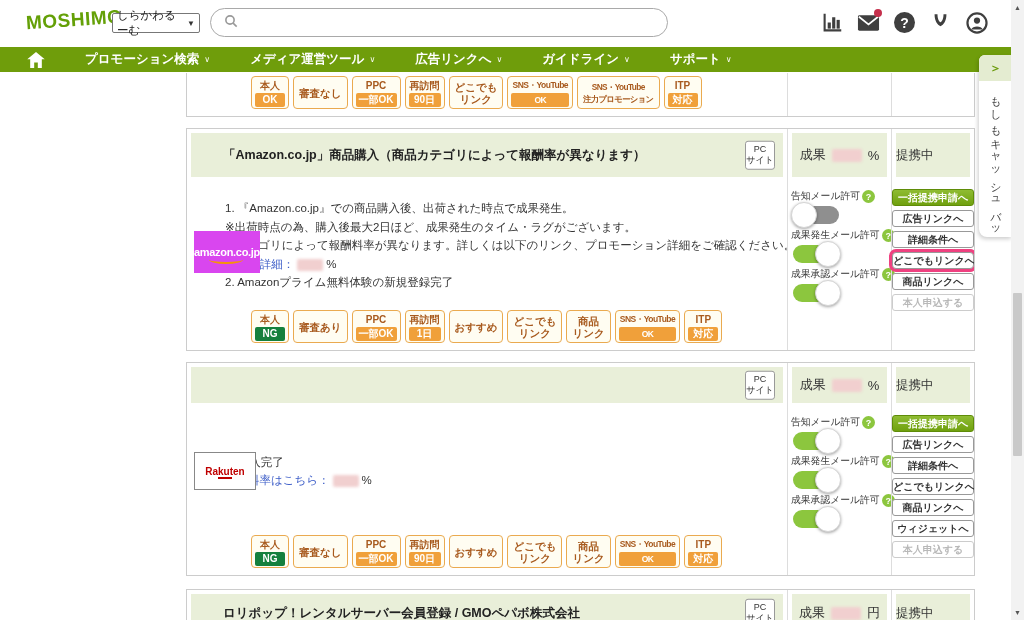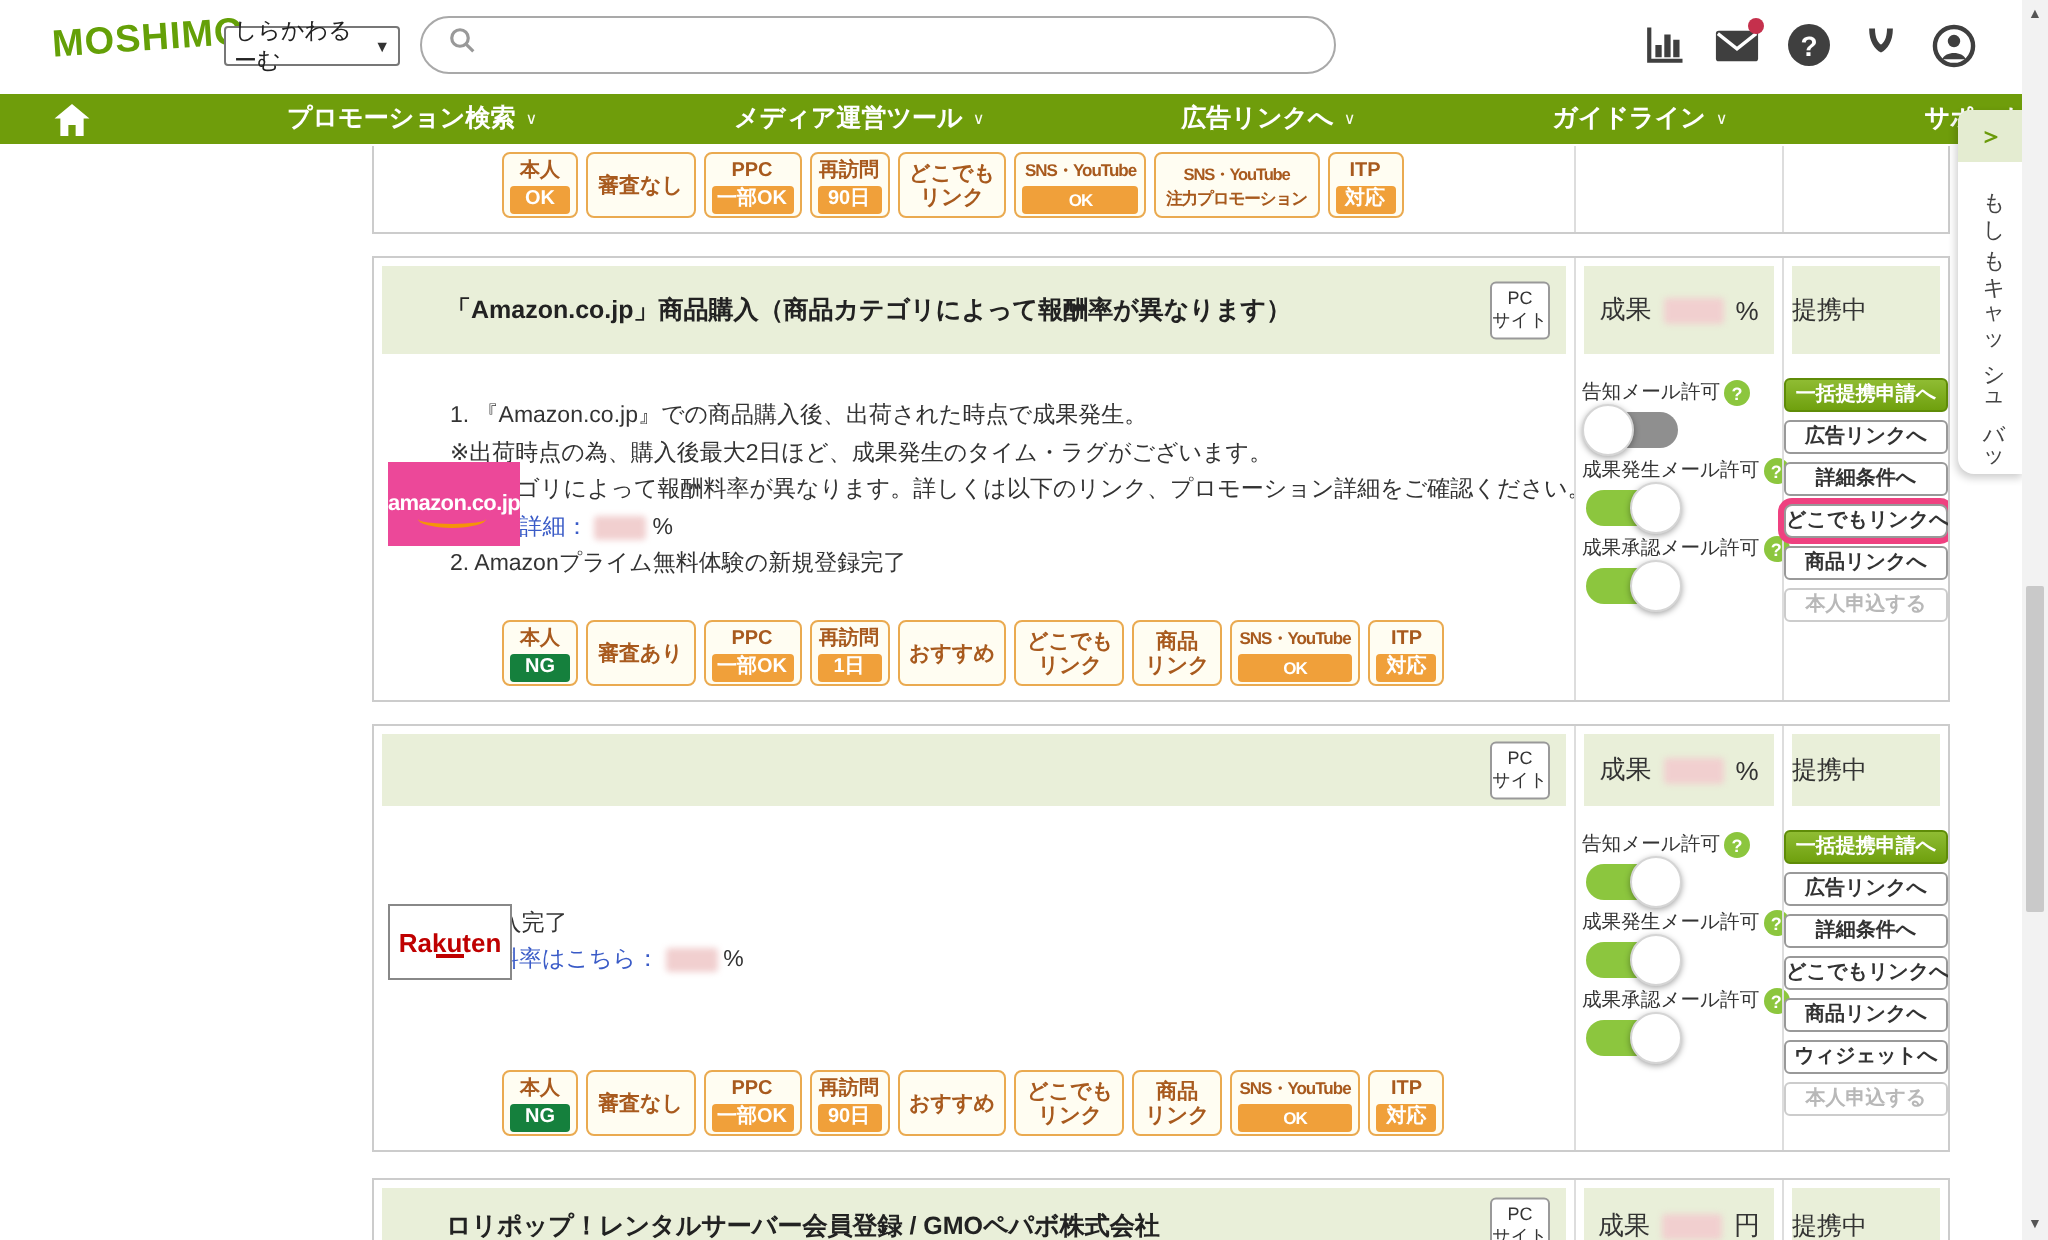--- a/index.html
+++ b/index.html
@@ -14,21 +14,21 @@
   .searchbox { position:absolute; left:210px; top:8px; width:458px; height:29px; border:1.5px solid #a9a9a9; border-radius:15px; background:#fff; display:flex; align-items:center; padding:0 12px; }
   .searchbox svg { flex:0 0 auto; }
   .searchbox input { border:none; outline:none; flex:1; margin-left:8px; font-size:13px; color:#333; font-family:inherit; background:transparent; }
   .searchbox input::placeholder { color:#9a9a9a; }
   .hicons { position:absolute; right:36px; top:11px; display:flex; gap:13px; align-items:center; }
   .hicon { position:relative; width:23px; height:23px; display:flex; align-items:center; justify-content:center; cursor:pointer; }
   .maildot { position:absolute; right:-2px; top:-2px; width:8px; height:8px; border-radius:50%; background:#c5304c; }
   .helpcircle { width:21px; height:21px; border-radius:50%; background:#3f3f3f; color:#fff; font-size:14px; font-weight:bold; display:flex; align-items:center; justify-content:center; }
 
   
-  .nav { position:absolute; left:0; top:47px; width:1024px; height:25px; background:#6f9d0b; display:flex; align-items:center; z-index:1;justify-content:space-between; }
+  .nav { position:absolute; left:0; top:47px; width:1024px; height:25px; background:#6f9d0b; display:flex; align-items:center; z-index:1; }
   .homeicon { margin-left:27px; width:18px; height:16px; cursor:pointer; }
   .nav-item { margin-left:40px; color:#fff; font-size:12.5px; font-weight:bold; display:flex; align-items:center; gap:5px; cursor:pointer; white-space:nowrap; }
   .nav-item .caret { font-size:8px; font-weight:normal; opacity:.95; }
 
   
   .cbtab { position:absolute; left:979px; top:55px; width:33px; height:182px; background:#fff; border-radius:6px 0 0 8px; box-shadow:-1px 2px 4px rgba(0,0,0,.2); z-index:2; cursor:pointer; overflow:hidden; }
   .cbtab-top { height:26px; background:#e4ecd1; display:flex; align-items:center; justify-content:center; color:#6a9a0a; font-size:12px; font-weight:bold; }
   .cbtab-label { writing-mode:vertical-rl; font-size:11px; color:#444; letter-spacing:2px; margin:7px auto 0; display:block; text-align:left; }
 
   
@@ -59,25 +59,25 @@
   .sbox { justify-content:flex-start; font-size:12.5px; color:#333; }
 
   .pbody { flex:1 1 auto; position:relative; display:flex; align-items:center; padding-left:38px; overflow:hidden; }
   .pdesc { width:100%; }
   .dline { font-size:11.5px; color:#333; line-height:18.5px; white-space:nowrap; }
   .dlink { color:#3a5bc7; cursor:pointer; }
   .redact { display:inline-block; width:26px; height:12px; background:#f1cfcf; border-radius:2px; filter:blur(1.5px); vertical-align:middle; margin:0 3px; }
   .rbox .redact { width:30px; height:13px; }
 
   .plogo { position:absolute; left:7px; top:55%; transform:translateY(-50%); display:flex; align-items:center; justify-content:center; }
-  .logo-amazon { width:66px; height:42px; background:#ec4899; }
+  .logo-amazon { width:66px; height:42px; background:#d946ef; }
   .logo-amazon .logo-text { color:#fff; font-size:11px; font-weight:bold; letter-spacing:-0.3px; }
   .logo-amazon::after { content:""; position:absolute; left:15px; bottom:9px; width:34px; height:7px; border-bottom:2px solid #f59408; border-radius:50%; }
   .logo-rakuten { width:62px; height:38px; background:#fff; border:1px solid #888; top:50%; }
-  .logo-rakuten .logo-text { color:#bf0000; font-size:13px; font-weight:800; }
+  .logo-rakuten .logo-text { color:#bf0000; font-size:10px; font-weight:800; }
   .logo-rakuten::after { content:""; position:absolute; left:23px; bottom:10px; width:14px; height:2px; background:#bf0000; }
 
   .tcol { padding:9px 0 0 3px; }
   .tgroup { margin-bottom:5px; }
   .tlabel { font-size:9.8px; color:#333; display:flex; align-items:center; gap:2px; white-space:nowrap; }
   .qicon { width:13px; height:13px; border-radius:50%; background:#8cc63e; color:#fff; font-size:9px; font-weight:bold; display:inline-flex; align-items:center; justify-content:center; cursor:pointer; flex:0 0 auto; }
   .tswitch { margin-top:3px; margin-left:2px; width:46px; height:18px; border-radius:9px; background:#8f8f8f; position:relative; cursor:pointer; }
   .tswitch.on { background:#8cc63e; }
   .knob { position:absolute; top:-4px; width:26px; height:26px; border-radius:50%; background:#fff; border:1px solid #d5d5d5; box-shadow:0 1px 3px rgba(0,0,0,.35); }
   .knob.left { left:-2px; } .knob.right { right:-2px; }

